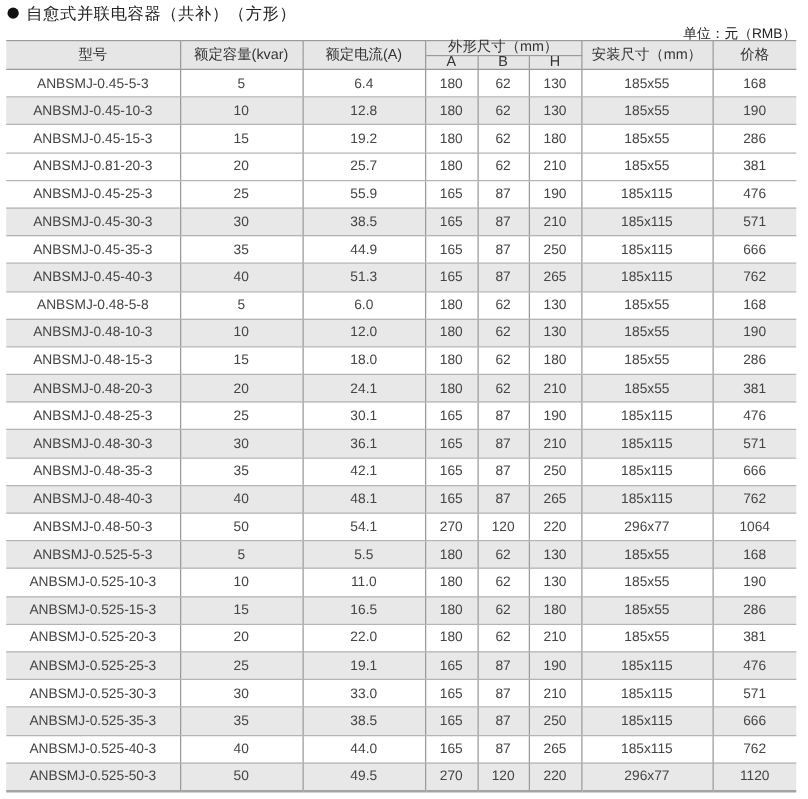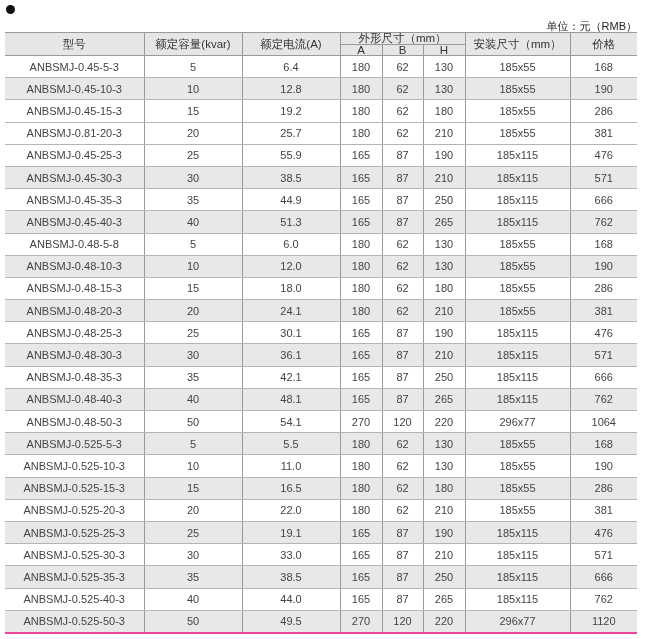--- a/index.html
+++ b/index.html
@@ -11,26 +11,26 @@
   table { position:absolute; left:5px; top:32px; width:632px; border-collapse:collapse; table-layout:fixed; }
   th, td { text-align:center; font-size:11px; color:#444; padding:0; border-left:1px solid #9a9a9a; border-right:1px solid #9a9a9a; }
   th { background:#e6e6e6; font-weight:normal; color:#333; font-size:11.5px; border-top:1px solid #9a9a9a; border-bottom:1px solid #9a9a9a; }
   th:first-child, td:first-child { border-left:none; }
   th.last, td:last-child { border-right:none; }
   tr.h1 th { height:11px; line-height:11px; }
   tr.h1 th.tall { height:22px;margin-left:24px; }
   tr.h2 th { height:10px; line-height:10px; }
   td { height:21.2px; border-bottom:1px solid #b4b4b4; }
   tr.gray td { background:#e8e8e8; }
-  tbody tr:last-child td { border-bottom:2px solid #ec4899; }
+  tbody tr:last-child td { border-bottom:2px solid #a3a3a3; }
 </style>
 </head>
 <body>
 
-<div class="title"><span class="bullet"></span></div>
+<div class="title"><span class="bullet"></span><span>自愈式并联电容器（共补）（方形）</span></div>
 <div class="unit">单位：元（RMB）</div>
 
 <table>
   <colgroup>
     <col style="width:139px">
       <col style="width:98px">
       <col style="width:98px">
     <col style="width:42px">
       <col style="width:41px">
       <col style="width:42px">

